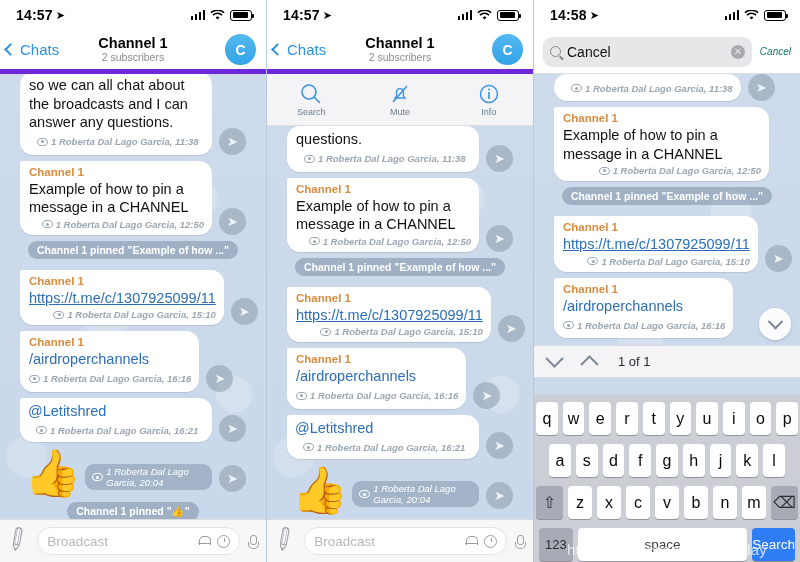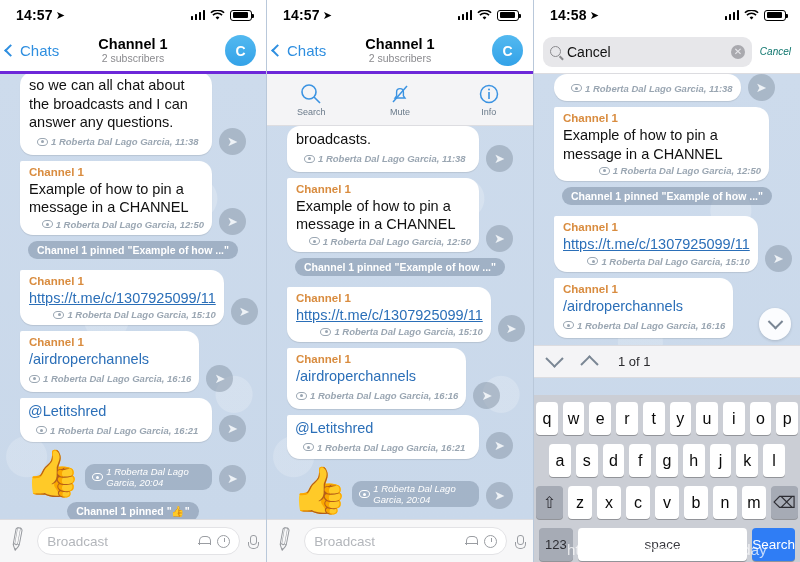--- a/index.html
+++ b/index.html
@@ -35,21 +35,21 @@
   .bars i:nth-child(3){height:8px}.bars i:nth-child(4){height:10px}
   .batt { width: 22px; height: 11px; border: 1px solid #000; border-radius: 3px; position: relative; padding: 1.5px; }
   .batt::after { content:''; position:absolute; right:-3px; top:3.5px; width:2px; height:4px; background:#000; border-radius:0 1px 1px 0;}
   .batt span { display:block; height:100%; width:92%; background:#000; border-radius:1px; }
 
   
   .navbar {
     height: 44px; background: #fff;
     display: flex; align-items: center; justify-content: space-between;
     padding: 0 10px 0 6px; position: relative;
-    border-bottom: 3px solid #6d28d9;
+    border-bottom: 5px solid #6d28d9;
   }
   .nav-back { display: flex; align-items: center; color: #2f8fe0; cursor: pointer; }
   .chev-left { width: 9px; height: 9px; border-left: 2.3px solid #2f8fe0; border-bottom: 2.3px solid #2f8fe0; transform: rotate(45deg); margin-right: 5px; }
   .nav-back span { font-size: 15px; color: #2f8fe0; }
   .nav-title { position: absolute; left: 0; right: 0; text-align: center; pointer-events:none; }
   .nav-title .t1 { font-size: 14.5px; font-weight: 700; color: #000; display:block; line-height:16px;}
   .nav-title .t2 { font-size: 10.5px; color: #8a8a8e; display:block; line-height:13px;}
   .avatar {
     width: 31px; height: 31px; border-radius: 50%;
     background: linear-gradient(180deg,#53b9f0,#33a2e8);
@@ -410,21 +410,21 @@
               <rect x="10.2" y="9" width="1.6" height="7" fill="#3b93e2"></rect>
             </svg>
         </span>
         <span class="lbl">Info</span>
       </div>
     </div>
 
     <div class="chat" style="top:74px;padding-top:52px">
       <div class="msgrow">
         <div class="bubble first" style="max-width:225px;border-top-left-radius:13px;">
-          <span class="bub-text" style="display:inline">broadcasts.</span>
+          <span class="bub-text" style="display:inline">questions.</span>
           <span class="meta inline">
               <span class="eye"></span>
               <span>1 Roberta Dal Lago Garcia, 11:38</span>
             </span>
         </div>
         <div class="fwd">➤</div>
       </div>
 
       <div class="msgrow">
         <div class="bubble first">

